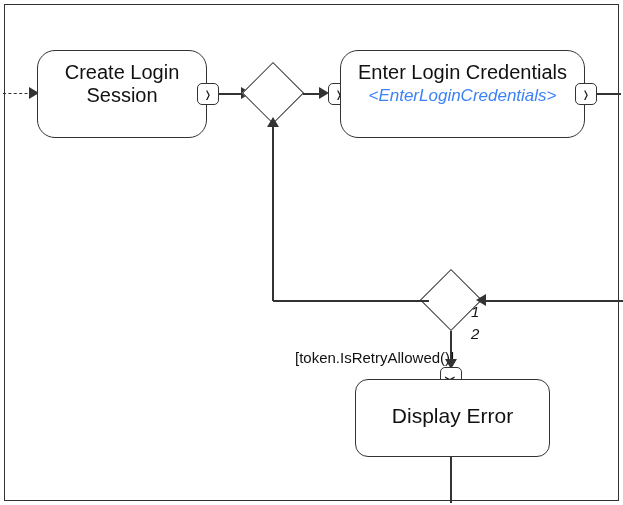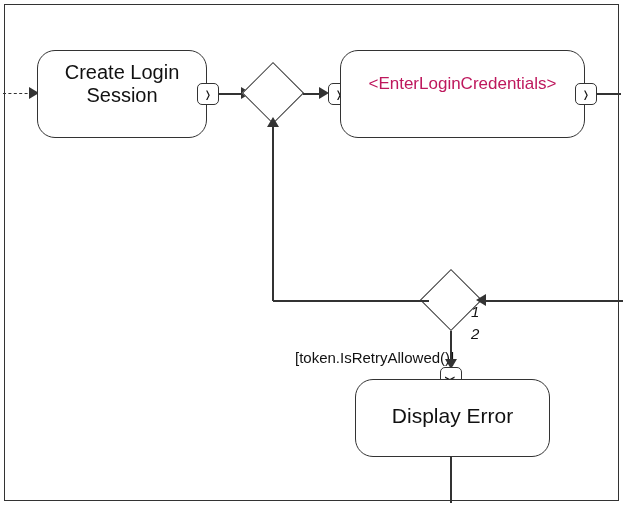--- a/index.html
+++ b/index.html
@@ -30,22 +30,23 @@
     text-align: center;
     padding: 10px 8px 8px 8px;
   }
   .activity .title {
     font-size: 20px;
     line-height: 1.15;
     color: #111;
   }
   .activity .stereo {
     font-size: 17px;
-    color: #be185d;
-    margin-top: 13px;
+    font-style: italic;
+    color: #3b82f6;
+    margin-top: 2px;
   }
   .pin {
     position: absolute;
     width: 22px;
     height: 22px;
     border: 1.5px solid #333;
     border-radius: 5px;
     background: #fff;
     display: flex;
     align-items: center;
@@ -132,20 +133,21 @@
   <div class="decision" style="left:246px; top:66px;"></div>
 
   <div class="edge h" style="left:298px; top:88px; width:20px;"></div>
   <div class="arrowhead right" style="left:314px; top:82px;"></div>
 
   <div class="pin" style="left:323px; top:78px;">
     <span class="chev">❭</span>
   </div>
 
   <div class="activity" style="left:335px; top:45px; width:245px; height:88px;">
+    <div class="title">Enter Login Credentials</div>
     <div class="stereo">&lt;EnterLoginCredentials&gt;</div>
   </div>
 
   <div class="pin" style="left:570px; top:78px;">
     <span class="chev">❭</span>
   </div>
 
   <div class="edge h" style="left:592px; top:88px; width:24px;"></div>
 
   <div class="decision" style="left:424px; top:273px;"></div>
@@ -162,19 +164,19 @@
   <div class="edge v" style="left:267px; top:120px; height:176px;"></div>
   <div class="arrowhead up" style="left:261.5px; top:112px;"></div>
 
   <div class="edge v" style="left:445px; top:326px; height:32px;"></div>
   <div class="arrowhead down" style="left:439.5px; top:354px;"></div>
 
   <div class="pin" style="left:435px; top:362px;">
     <span class="chev" style="transform:rotate(90deg); display:inline-block;">❭</span>
   </div>
 
-  <div class="activity" style="left:350px; top:374px; width:195px; height:78px; padding-top:24px;">
+  <div class="activity" style="left:350px; top:374px; width:195px; height:78px; padding-top:24px;border-radius:13px;">
     <div class="title" style="font-size:21px;">Display Error</div>
   </div>
 
   <div class="edge v" style="left:445px; top:452px; width:1.5px; height:46px;"></div>
 
 </div>
 
 </body></html>

